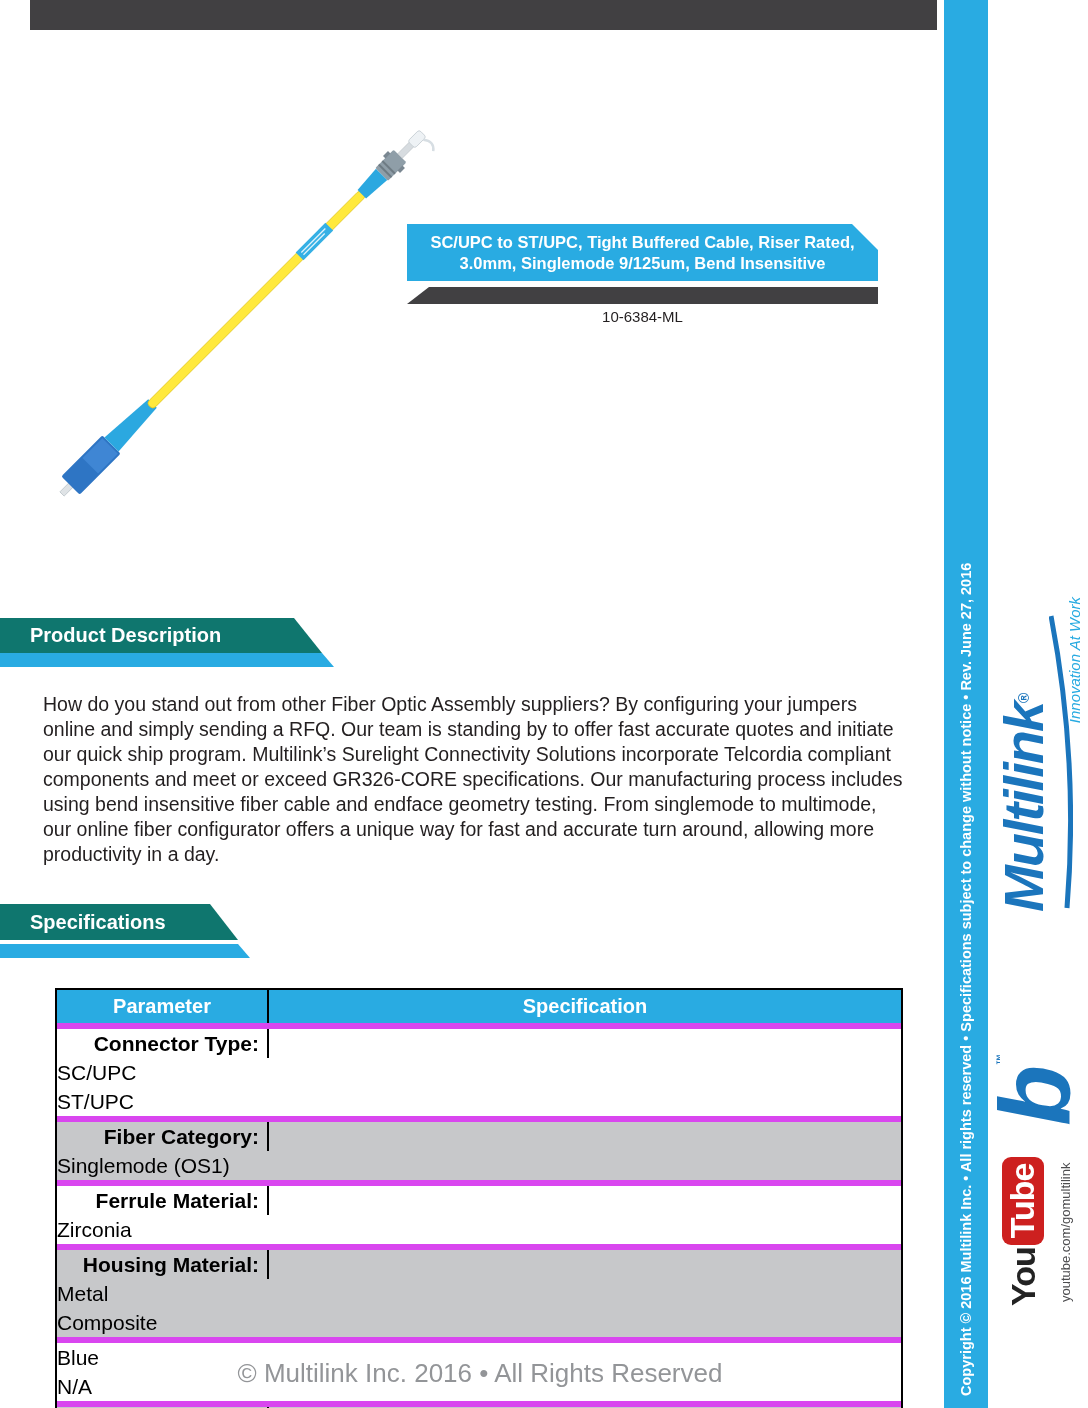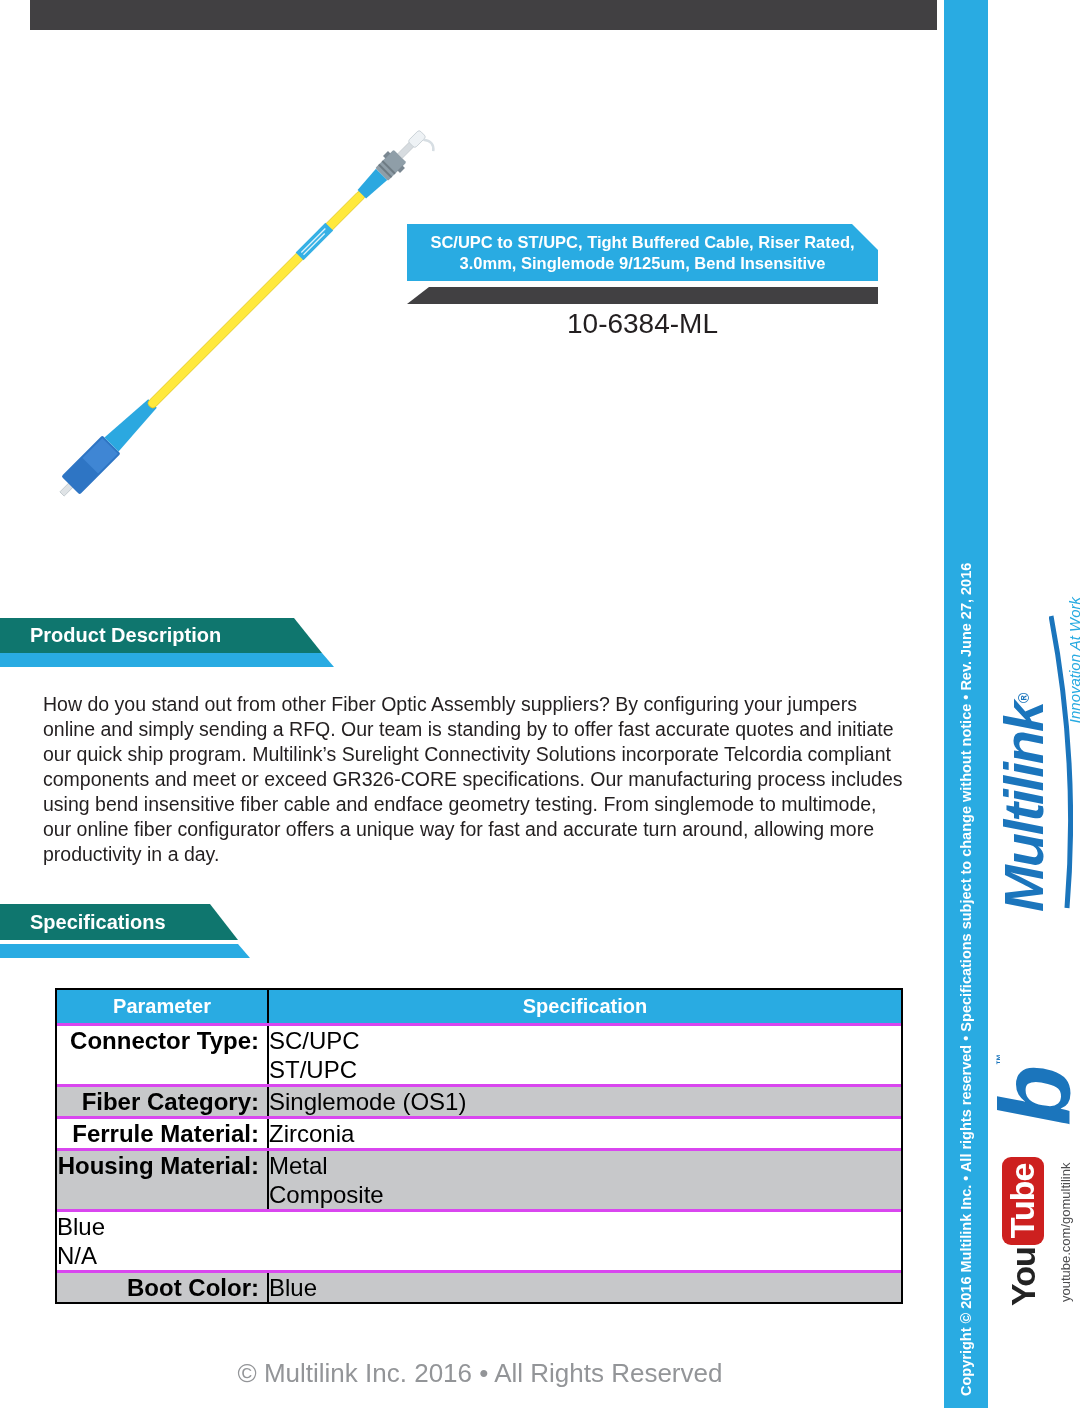--- a/index.html
+++ b/index.html
@@ -13,42 +13,42 @@
   
   .cable-svg { position:absolute; left:30px; top:118px; }
 
   
   .title-banner { position:absolute; left:407px; top:224px; width:471px; height:57px; background:#29abe2;
     clip-path:polygon(0 0, calc(100% - 26px) 0, 100% 26px, 100% 100%, 0 100%);
     color:#fff; font-weight:bold; font-size:16.5px; line-height:21px; text-align:center; padding-top:8px; }
   .title-underbar { position:absolute; left:407px; top:287px; width:471px; height:17px; background:#414042;
     clip-path:polygon(22px 0, 100% 0, 100% 100%, 0 100%); }
   .part-number { position:absolute; left:407px; top:308px; width:471px; text-align:center;
-    font-size:28px; color:#231f20; }
+    font-size:15px; color:#231f20; }
 
   
   .section-banner { position:absolute; left:0; background:#0f766e; color:#fff; font-weight:bold;
     font-size:20px; padding-left:30px; white-space:nowrap; }
   .pd-banner { top:618px; width:322px; height:35px; line-height:35px;
     clip-path:polygon(0 0, calc(100% - 28px) 0, 100% 100%, 0 100%); }
   .pd-stripe { position:absolute; left:0; top:653px; width:334px; height:14px; background:#29abe2;
     clip-path:polygon(0 0, calc(100% - 12px) 0, 100% 100%, 0 100%); }
   .spec-banner { top:904px; width:238px; height:36px; line-height:36px;
     clip-path:polygon(0 0, calc(100% - 28px) 0, 100% 100%, 0 100%); }
   .spec-stripe { position:absolute; left:0; top:944px; width:250px; height:14px; background:#29abe2;
     clip-path:polygon(0 0, calc(100% - 12px) 0, 100% 100%, 0 100%); }
 
   .description { position:absolute; left:43px; top:692px; width:864px; font-size:19.5px;
     line-height:25px; color:#231f20; }
 
   
   .spec-table { position:absolute; left:55px; top:988px; width:848px; border:2px solid #000; background:#fff; }
   .t-header { display:flex; background:#29abe2; color:#fff; font-weight:bold; font-size:20px;
     height:33px; line-height:33px; text-align:center; }
-  .t-row { display:flex; border-top:3px solid #d946ef; font-size:24px; }
+  .t-row { display:flex; border-top:6px solid #d946ef; font-size:21px;flex-direction:column; }
   .cell-param { width:212px; border-right:2px solid #000; }
   .cell-spec { flex:1; }
   .t-row .cell-param { text-align:right; padding:0 8px 0 0; font-weight:bold; line-height:29px; }
   .t-row .cell-spec { padding-left:0; line-height:29px; }
   .shaded { background:#c7c8ca; }
 
   .footer { position:absolute; left:0; top:1358px; width:960px; text-align:center;
     font-size:26px; color:#939598; }
 
   

